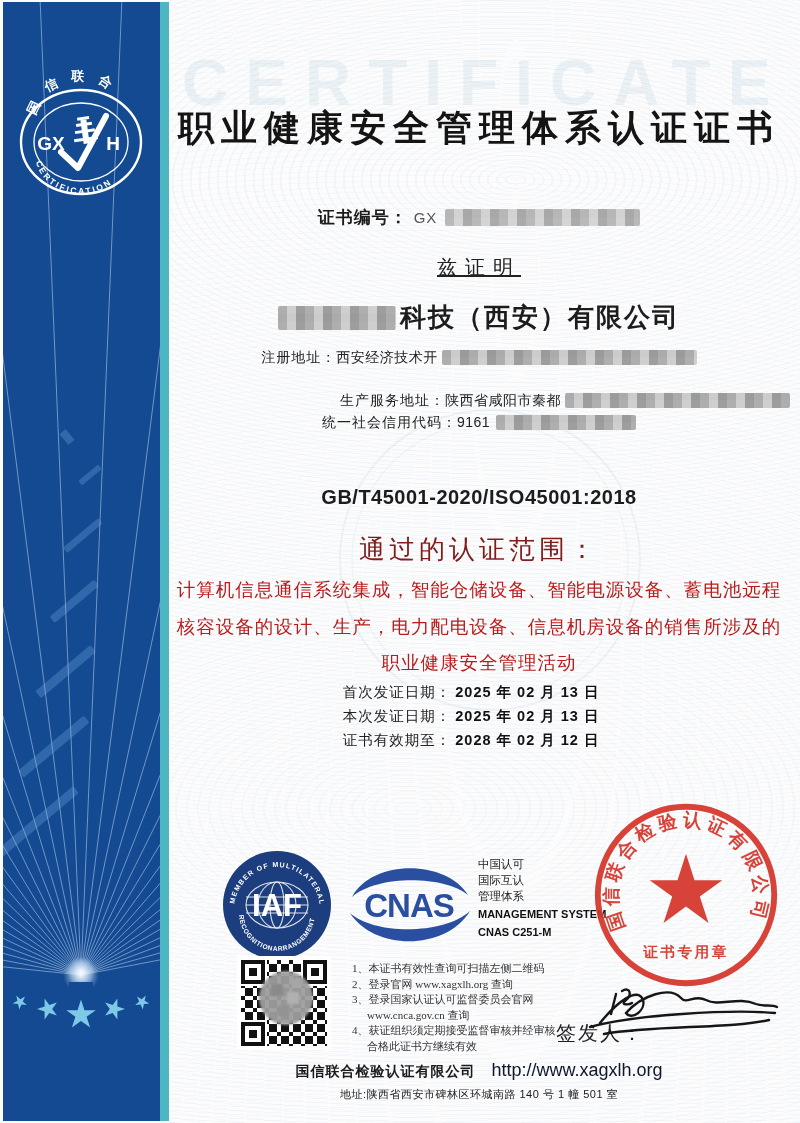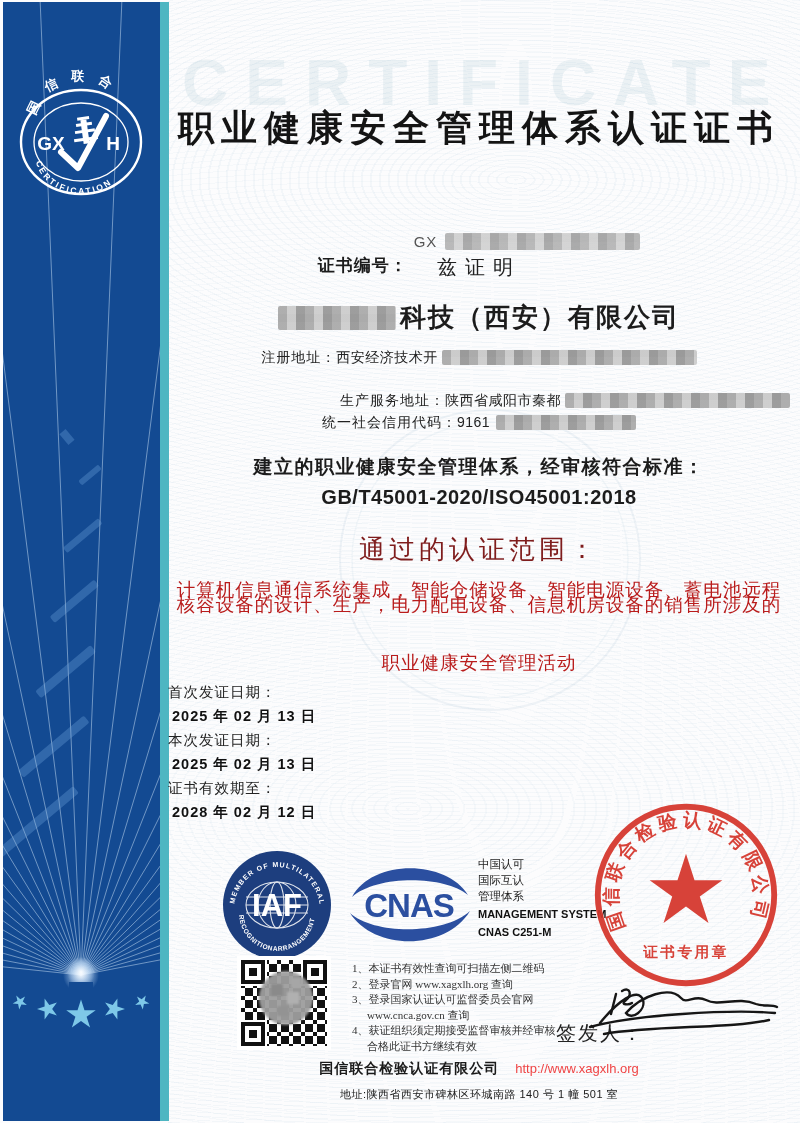--- a/index.html
+++ b/index.html
@@ -30,34 +30,34 @@
     left:182px;top:46px;width:618px;height:110px;overflow:hidden;white-space:nowrap;
     font-size:64px;font-weight:700;letter-spacing:17px;color:rgba(150,185,200,.16);
     z-index:0;
   }
   .wm-rings{left:330px;top:400px;z-index:0;}
 
   
   .title{top:104px;font-size:36px;font-weight:700;letter-spacing:7px;color:#141414;z-index:2;}
   .row-center{display:flex;justify-content:center;align-items:center;z-index:2;}
   .certno{top:206px;font-size:17px;}
-  .certno .lbl{font-weight:700;letter-spacing:1px;margin-top:48px;}
+  .certno .lbl{font-weight:700;letter-spacing:1px;}
   .certno .vis{margin-left:6px;color:#555;font-size:15px;letter-spacing:1px;}
-  .hereby{top:254px;font-family:"Liberation Serif","DejaVu Serif",serif;font-size:20px;letter-spacing:8px;color:#222;z-index:2;}
+  .hereby{top:254px;font-family:"Liberation Serif","DejaVu Serif",serif;font-size:20px;letter-spacing:8px;color:#222;z-index:2;text-decoration:underline;}
   .company{top:300px;font-size:26px;font-weight:700;letter-spacing:2px;z-index:2;}
   .addr{font-size:14px;color:#222;letter-spacing:.5px;z-index:2;}
   .addr .lbl{letter-spacing:1px;}
   .a1{top:349px;} .a2{top:371px;} .a3{top:392px;text-align:right;} .a4{top:414px;}
   .std-intro{top:454px;font-size:19px;font-weight:700;letter-spacing:1.5px;z-index:2;}
   .std-code{top:486px;font-size:20px;font-weight:700;letter-spacing:.5px;z-index:2;}
   .scope-title{top:532px;font-family:"Liberation Serif","DejaVu Serif",serif;font-size:26px;letter-spacing:4px;color:#7f1d1d;z-index:2;}
   .scope-line{font-family:"Liberation Serif","DejaVu Serif",serif;font-size:18.5px;color:#b91c1c;letter-spacing:1px;z-index:2;}
-  .s1{top:577px;} .s2{top:592px;} .s3{top:650px;}
+  .s1{top:577px;} .s2{top:614px;} .s3{top:650px;}
   .dates{top:680px;left:168px;width:622px;z-index:2;}
-  .date-row{display:flex;justify-content:center;font-size:14.5px;line-height:24px;flex-direction:column;}
+  .date-row{display:flex;justify-content:center;font-size:14.5px;line-height:24px;}
   .date-row .lbl{font-family:"Liberation Serif","DejaVu Serif",serif;color:#222;letter-spacing:1px;}
   .date-row .val{font-weight:700;color:#111;letter-spacing:1px;margin-left:4px;min-width:160px;text-align:left;}
 
   
   .mosaic{
     display:inline-block;vertical-align:-3px;border-radius:2px;
     background:
       repeating-linear-gradient(90deg, rgba(168,168,168,.85) 0 9px, rgba(206,206,206,.85) 9px 18px, rgba(148,148,148,.85) 18px 27px),
       repeating-linear-gradient(0deg, #d3d3d3 0 8px, #bdbdbd 8px 16px);
     filter:blur(.6px);
@@ -80,21 +80,21 @@
   
   .qr{left:237px;top:956px;z-index:2;}
   .notes{left:352px;top:961px;width:215px;z-index:2;
     font-family:"Liberation Serif","DejaVu Serif",serif;font-size:11px;line-height:15.5px;color:#333;}
   .notes .cont{padding-left:15px;}
   .signer{left:556px;top:1020px;font-size:20px;letter-spacing:2px;color:#222;z-index:2;
     font-family:"Liberation Serif","DejaVu Serif",serif;}
   .sig{left:582px;top:978px;z-index:2;}
   .footer1{top:1060px;display:flex;justify-content:center;gap:16px;align-items:baseline;z-index:2;}
   .footer1 .co{font-size:14px;font-weight:700;color:#1a1a1a;letter-spacing:1px;}
-  .footer1 .web{font-size:13px;color:#ef4444;}
+  .footer1 .web{font-size:18px;color:#0f172a;}
   .footer2{top:1087px;font-size:11px;color:#1a1a1a;letter-spacing:.5px;z-index:2;}
 </style>
 </head>
 <body>
 
 <div class="page">
 
   <div class="abs ghost">CERTIFICATE</div>
   <svg class="abs wm-rings" width="320" height="320">
     <circle cx="160" cy="160" r="150" fill="none" stroke="rgba(120,160,190,.10)" stroke-width="2"></circle>
@@ -219,21 +219,20 @@
   <div class="abs ctr addr a1">
     <span class="lbl">注册地址：</span><span>西安经济技术开</span><span class="mosaic m-a1"></span>
   </div>
   <div class="abs ctr addr a3">
     <span class="lbl">生产服务地址：</span><span>陕西省咸阳市秦都</span><span class="mosaic m-a3"></span>
   </div>
   <div class="abs ctr addr a4">
     <span class="lbl">统一社会信用代码：</span><span>9161</span><span class="mosaic m-a4"></span>
   </div>
 
-  <div class="abs ctr std-intro">建立的职业健康安全管理体系，经审核符合标准：</div>
   <div class="abs ctr std-code">GB/T45001-2020/ISO45001:2018</div>
   <div class="abs ctr scope-title">通过的认证范围：</div>
   <div class="abs ctr scope-line s1">计算机信息通信系统集成，智能仓储设备、智能电源设备、蓄电池远程</div>
   <div class="abs ctr scope-line s2">核容设备的设计、生产，电力配电设备、信息机房设备的销售所涉及的</div>
   <div class="abs ctr scope-line s3">职业健康安全管理活动</div>
 
   <div class="abs dates">
     <div class="date-row">
       <span class="lbl">首次发证日期：</span>
       <span class="val">2025 年 02 月 13 日</span>

